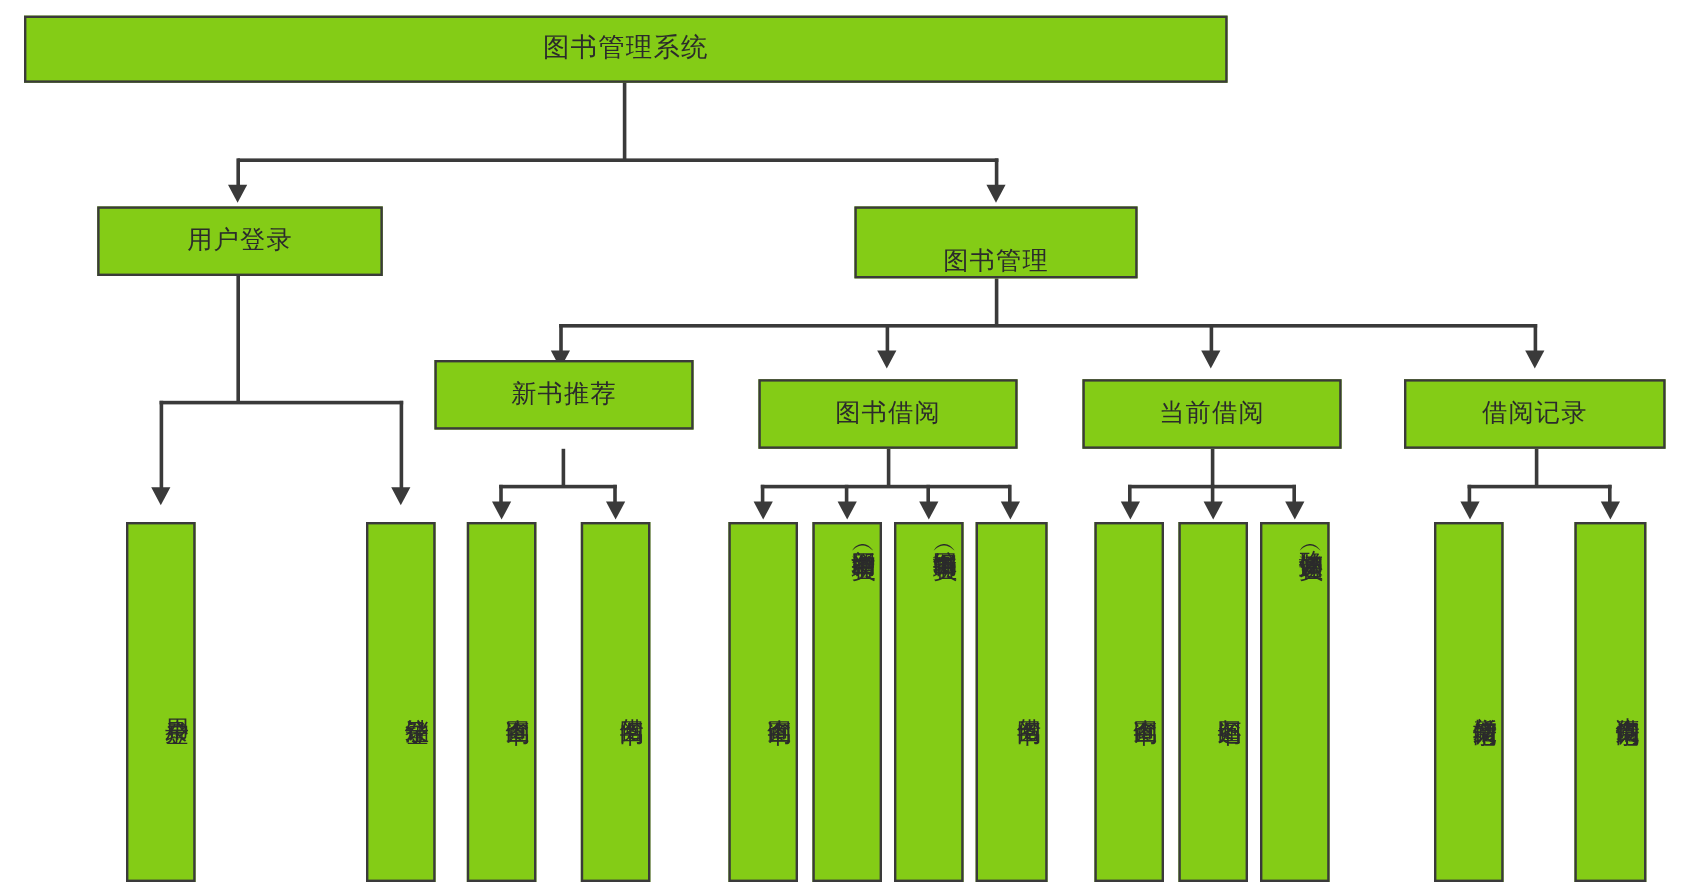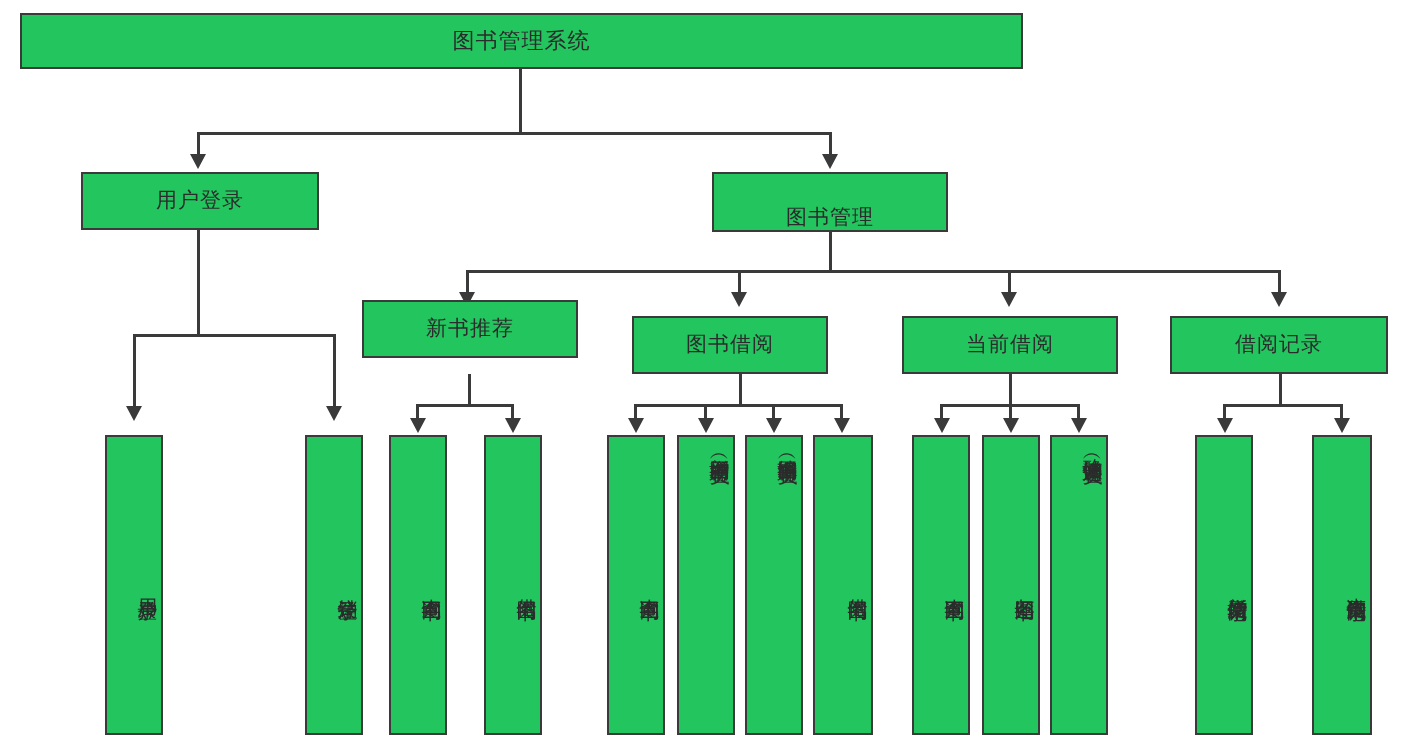--- a/index.html
+++ b/index.html
@@ -12,21 +12,21 @@
     position:relative;
   }
   #diagram{
     position:absolute;left:0;top:0;
     width:1405px;height:747px;
   }
   
   .node{
     position:absolute;
     box-sizing:border-box;
-    background:#22c55e;
+    background:#84cc16;
     border:2px solid #3a3a3a;
     display:flex;
     align-items:center;
     justify-content:center;
     color:#2b2b2b;
   }
   .node.horiz{
     font-size:21px;
     letter-spacing:1px;
     line-height:1.2;
@@ -144,21 +144,21 @@
   </div>
 
   <div class="node horiz" style="left:712px;top:172px;width:236px;height:60px;align-items:flex-end;">
     <span>图书管理</span>
   </div>
 
   <div class="node horiz" style="left:362px;top:300px;width:216px;height:58px;">
     <span>新书推荐</span>
   </div>
 
-  <div class="node horiz" style="left:632px;top:316px;width:196px;height:58px;font-family:Liberation Serif, serif;">
+  <div class="node horiz" style="left:632px;top:316px;width:216px;height:58px;font-family:Liberation Serif, serif;">
     <span>图书借阅</span>
   </div>
 
   <div class="node horiz" style="left:1170px;top:316px;width:218px;height:58px;">
     <span>借阅记录</span>
   </div>
 
   <div class="node horiz" style="left:902px;top:316px;width:216px;height:58px;">
     <span>当前借阅</span>
   </div>

